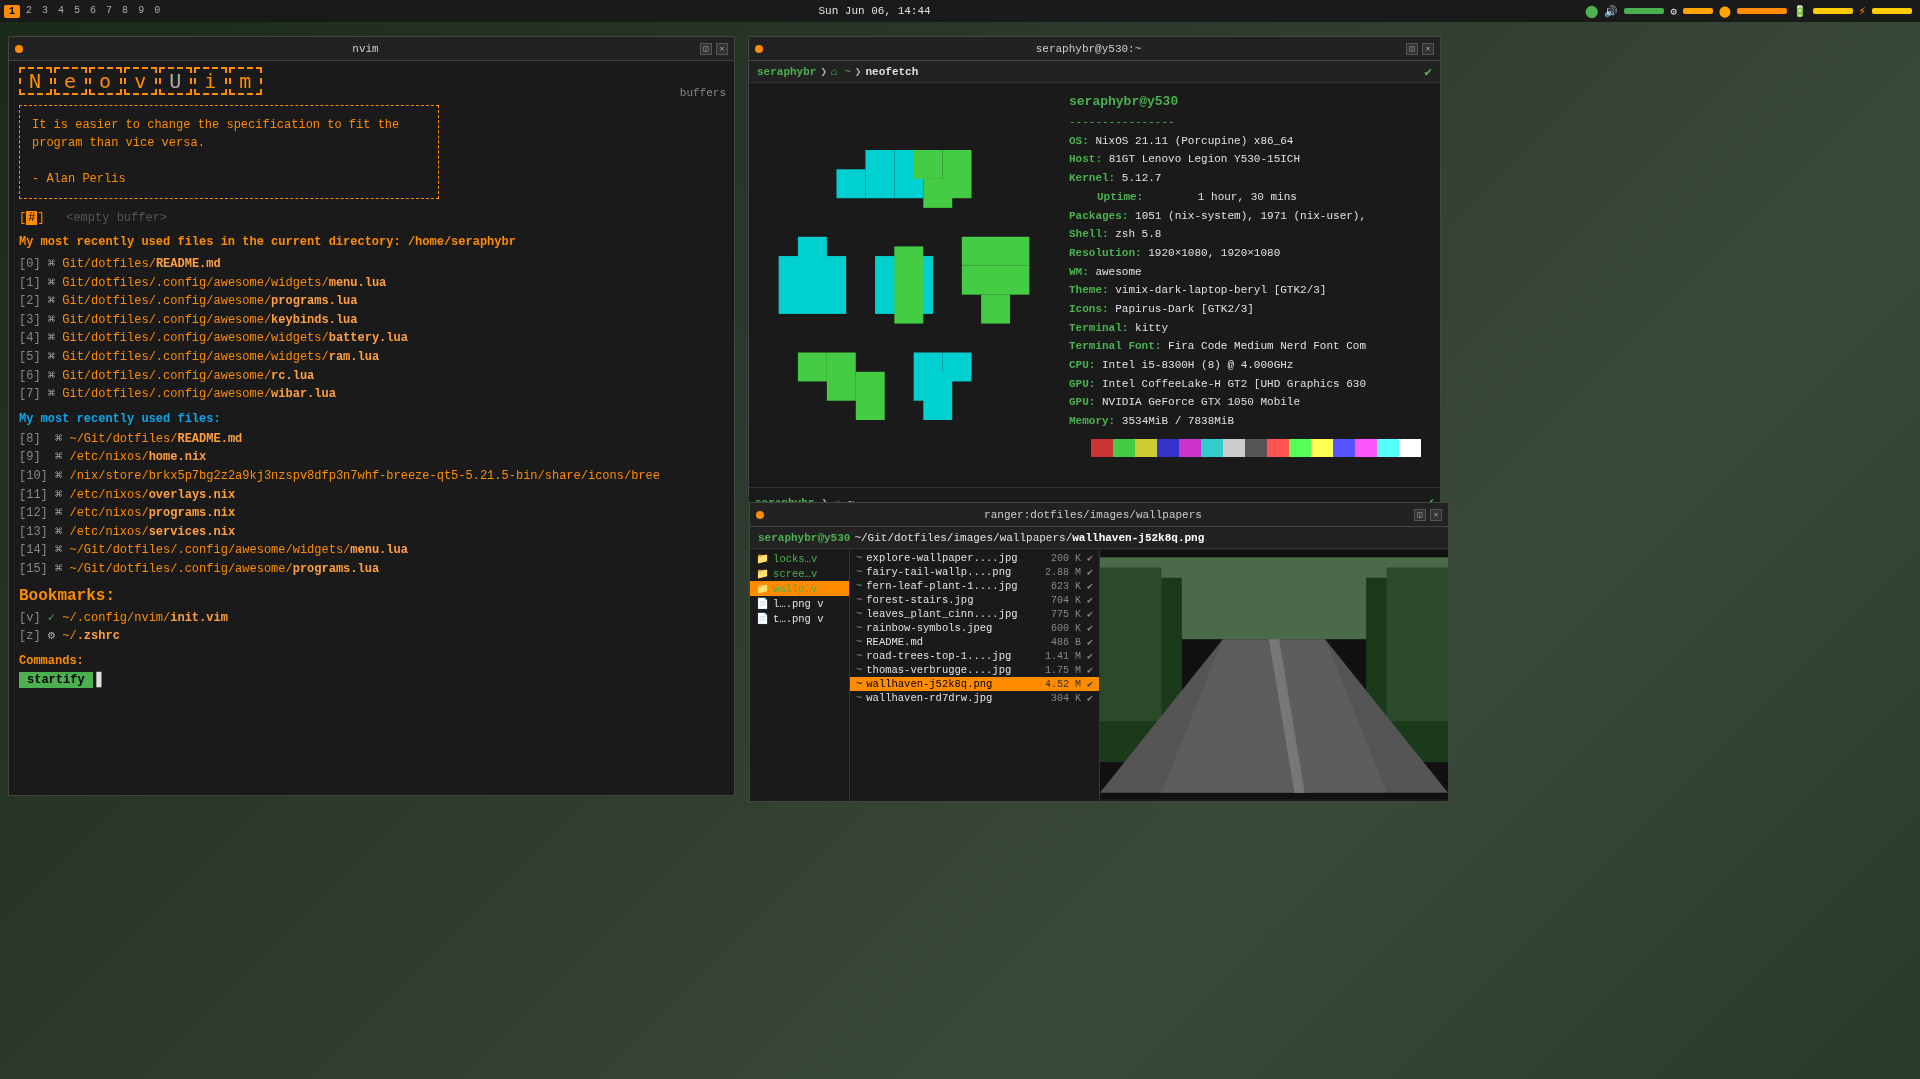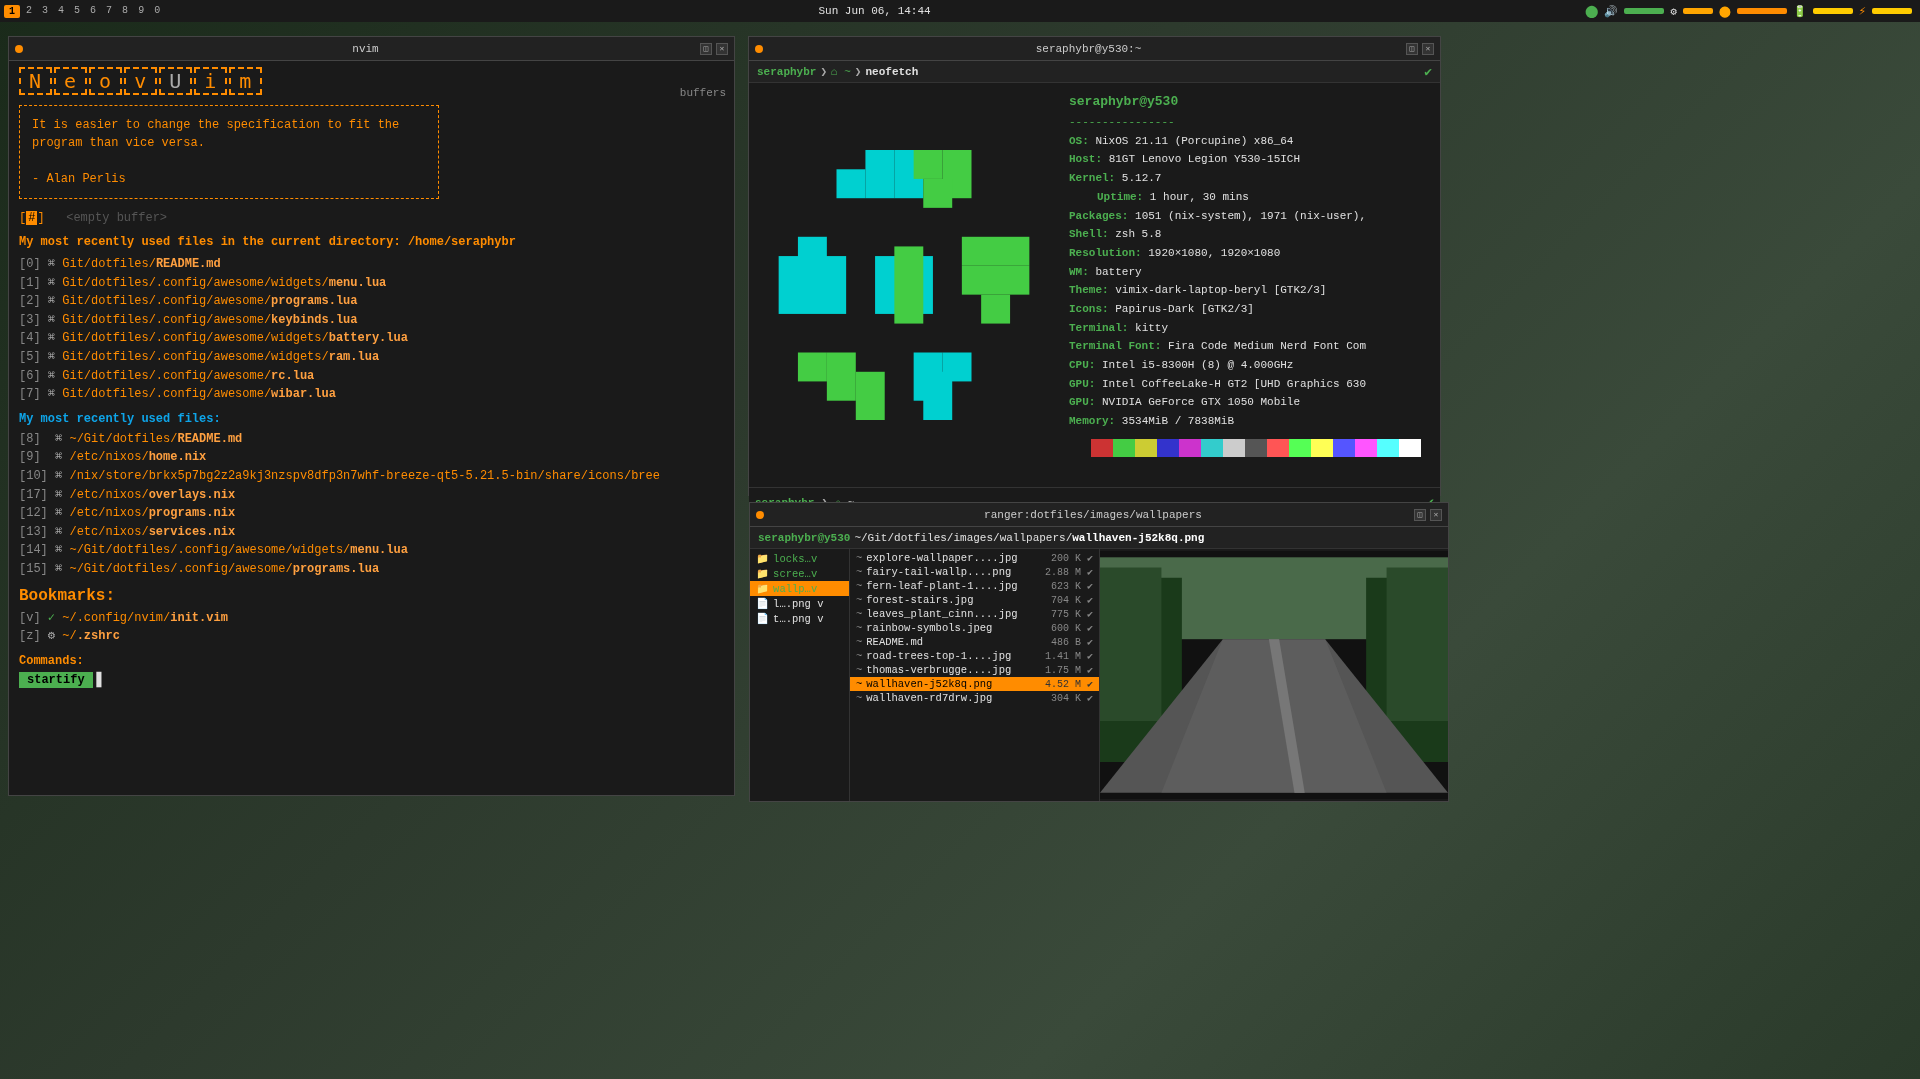--- a/index.html
+++ b/index.html
@@ -458,21 +458,21 @@
       </div>
 
       <div style="margin:8px 0 4px 0;">
         <span style="color:#0ea5e9; font-size:12px; font-weight:bold;">My most recently used files:</span>
       </div>
 
       <div>
         <span class="nvim-line"><span style="color:#888;">[8]</span>&nbsp; <span style="color:#aaa;">⌘</span> ~/Git/dotfiles/<span style="font-weight:bold;color:#ffa040;">README.md</span></span>
         <span class="nvim-line"><span style="color:#888;">[9]</span>&nbsp; <span style="color:#aaa;">⌘</span> /etc/nixos/<span style="font-weight:bold;color:#ffa040;">home.nix</span></span>
         <span class="nvim-line"><span style="color:#888;">[10]</span> <span style="color:#aaa;">⌘</span> /nix/store/brkx5p7bg2z2a9kj3nzspv8dfp3n7whf-breeze-qt5-5.21.5-bin/share/icons/bree</span>
-        <span class="nvim-line"><span style="color:#888;">[17]</span> <span style="color:#aaa;">⌘</span> /etc/nixos/<span style="font-weight:bold;color:#ffa040;">overlays.nix</span></span>
+        <span class="nvim-line"><span style="color:#888;">[11]</span> <span style="color:#aaa;">⌘</span> /etc/nixos/<span style="font-weight:bold;color:#ffa040;">overlays.nix</span></span>
         <span class="nvim-line"><span style="color:#888;">[12]</span> <span style="color:#aaa;">⌘</span> /etc/nixos/<span style="font-weight:bold;color:#ffa040;">programs.nix</span></span>
         <span class="nvim-line"><span style="color:#888;">[13]</span> <span style="color:#aaa;">⌘</span> /etc/nixos/<span style="font-weight:bold;color:#ffa040;">services.nix</span></span>
         <span class="nvim-line"><span style="color:#888;">[14]</span> <span style="color:#aaa;">⌘</span> ~/Git/dotfiles/.config/awesome/widgets/<span style="font-weight:bold;color:#ffa040;">menu.lua</span></span>
         <span class="nvim-line"><span style="color:#888;">[15]</span> <span style="color:#aaa;">⌘</span> ~/Git/dotfiles/.config/awesome/<span style="font-weight:bold;color:#ffa040;">programs.lua</span></span>
       </div>
 
       <div style="margin:8px 0 4px 0;">
         <span style="color:#ff8c00; font-size:16px; font-weight:bold;">Bookmarks:</span>
       </div>
       <div>
@@ -544,25 +544,25 @@
         <rect x="130" y="110" width="30" height="80" fill="#44cc44"></rect>
       </svg>
     </div>
 
     <div class="neofetch-info">
       <div style="color:#4caf50; font-weight:bold; font-size:13px;">seraphybr@y530</div>
       <div style="color:#4caf50; font-size:11px;">----------------</div>
       <div><span style="color:#4caf50;font-weight:bold;">OS:</span> <span style="color:#e0e0e0;">NixOS 21.11 (Porcupine) x86_64</span></div>
       <div><span style="color:#4caf50;font-weight:bold;">Host:</span> <span style="color:#e0e0e0;">81GT Lenovo Legion Y530-15ICH</span></div>
       <div><span style="color:#4caf50;font-weight:bold;">Kernel:</span> <span style="color:#e0e0e0;">5.12.7</span></div>
-      <div><span style="color:#4caf50;font-weight:bold;padding-left:28px;">Uptime:</span> <span style="color:#e0e0e0;">1 hour, 30 mins</span></div>
+      <div><span style="color:#4caf50;font-weight:bold;padding-left:28px;">Uptime:</span> <span style="color:#e0e0e0;margin-left:48px;">1 hour, 30 mins</span></div>
       <div><span style="color:#4caf50;font-weight:bold;">Packages:</span> <span style="color:#e0e0e0;">1051 (nix-system), 1971 (nix-user),</span></div>
       <div><span style="color:#4caf50;font-weight:bold;">Shell:</span> <span style="color:#e0e0e0;">zsh 5.8</span></div>
       <div><span style="color:#4caf50;font-weight:bold;">Resolution:</span> <span style="color:#e0e0e0;">1920×1080, 1920×1080</span></div>
-      <div><span style="color:#4caf50;font-weight:bold;">WM:</span> <span style="color:#e0e0e0;">battery</span></div>
+      <div><span style="color:#4caf50;font-weight:bold;">WM:</span> <span style="color:#e0e0e0;">awesome</span></div>
       <div><span style="color:#4caf50;font-weight:bold;">Theme:</span> <span style="color:#e0e0e0;">vimix-dark-laptop-beryl [GTK2/3]</span></div>
       <div><span style="color:#4caf50;font-weight:bold;">Icons:</span> <span style="color:#e0e0e0;">Papirus-Dark [GTK2/3]</span></div>
       <div><span style="color:#4caf50;font-weight:bold;">Terminal:</span> <span style="color:#e0e0e0;">kitty</span></div>
       <div><span style="color:#4caf50;font-weight:bold;">Terminal Font:</span> <span style="color:#e0e0e0;">Fira Code Medium Nerd Font Com</span></div>
       <div><span style="color:#4caf50;font-weight:bold;">CPU:</span> <span style="color:#e0e0e0;">Intel i5-8300H (8) @ 4.000GHz</span></div>
       <div><span style="color:#4caf50;font-weight:bold;">GPU:</span> <span style="color:#e0e0e0;">Intel CoffeeLake-H GT2 [UHD Graphics 630</span></div>
       <div><span style="color:#4caf50;font-weight:bold;">GPU:</span> <span style="color:#e0e0e0;">NVIDIA GeForce GTX 1050 Mobile</span></div>
       <div><span style="color:#4caf50;font-weight:bold;">Memory:</span> <span style="color:#e0e0e0;">3534MiB / 7838MiB</span></div>
 
       <div style="display:flex; margin-top:8px; height:18px;">

